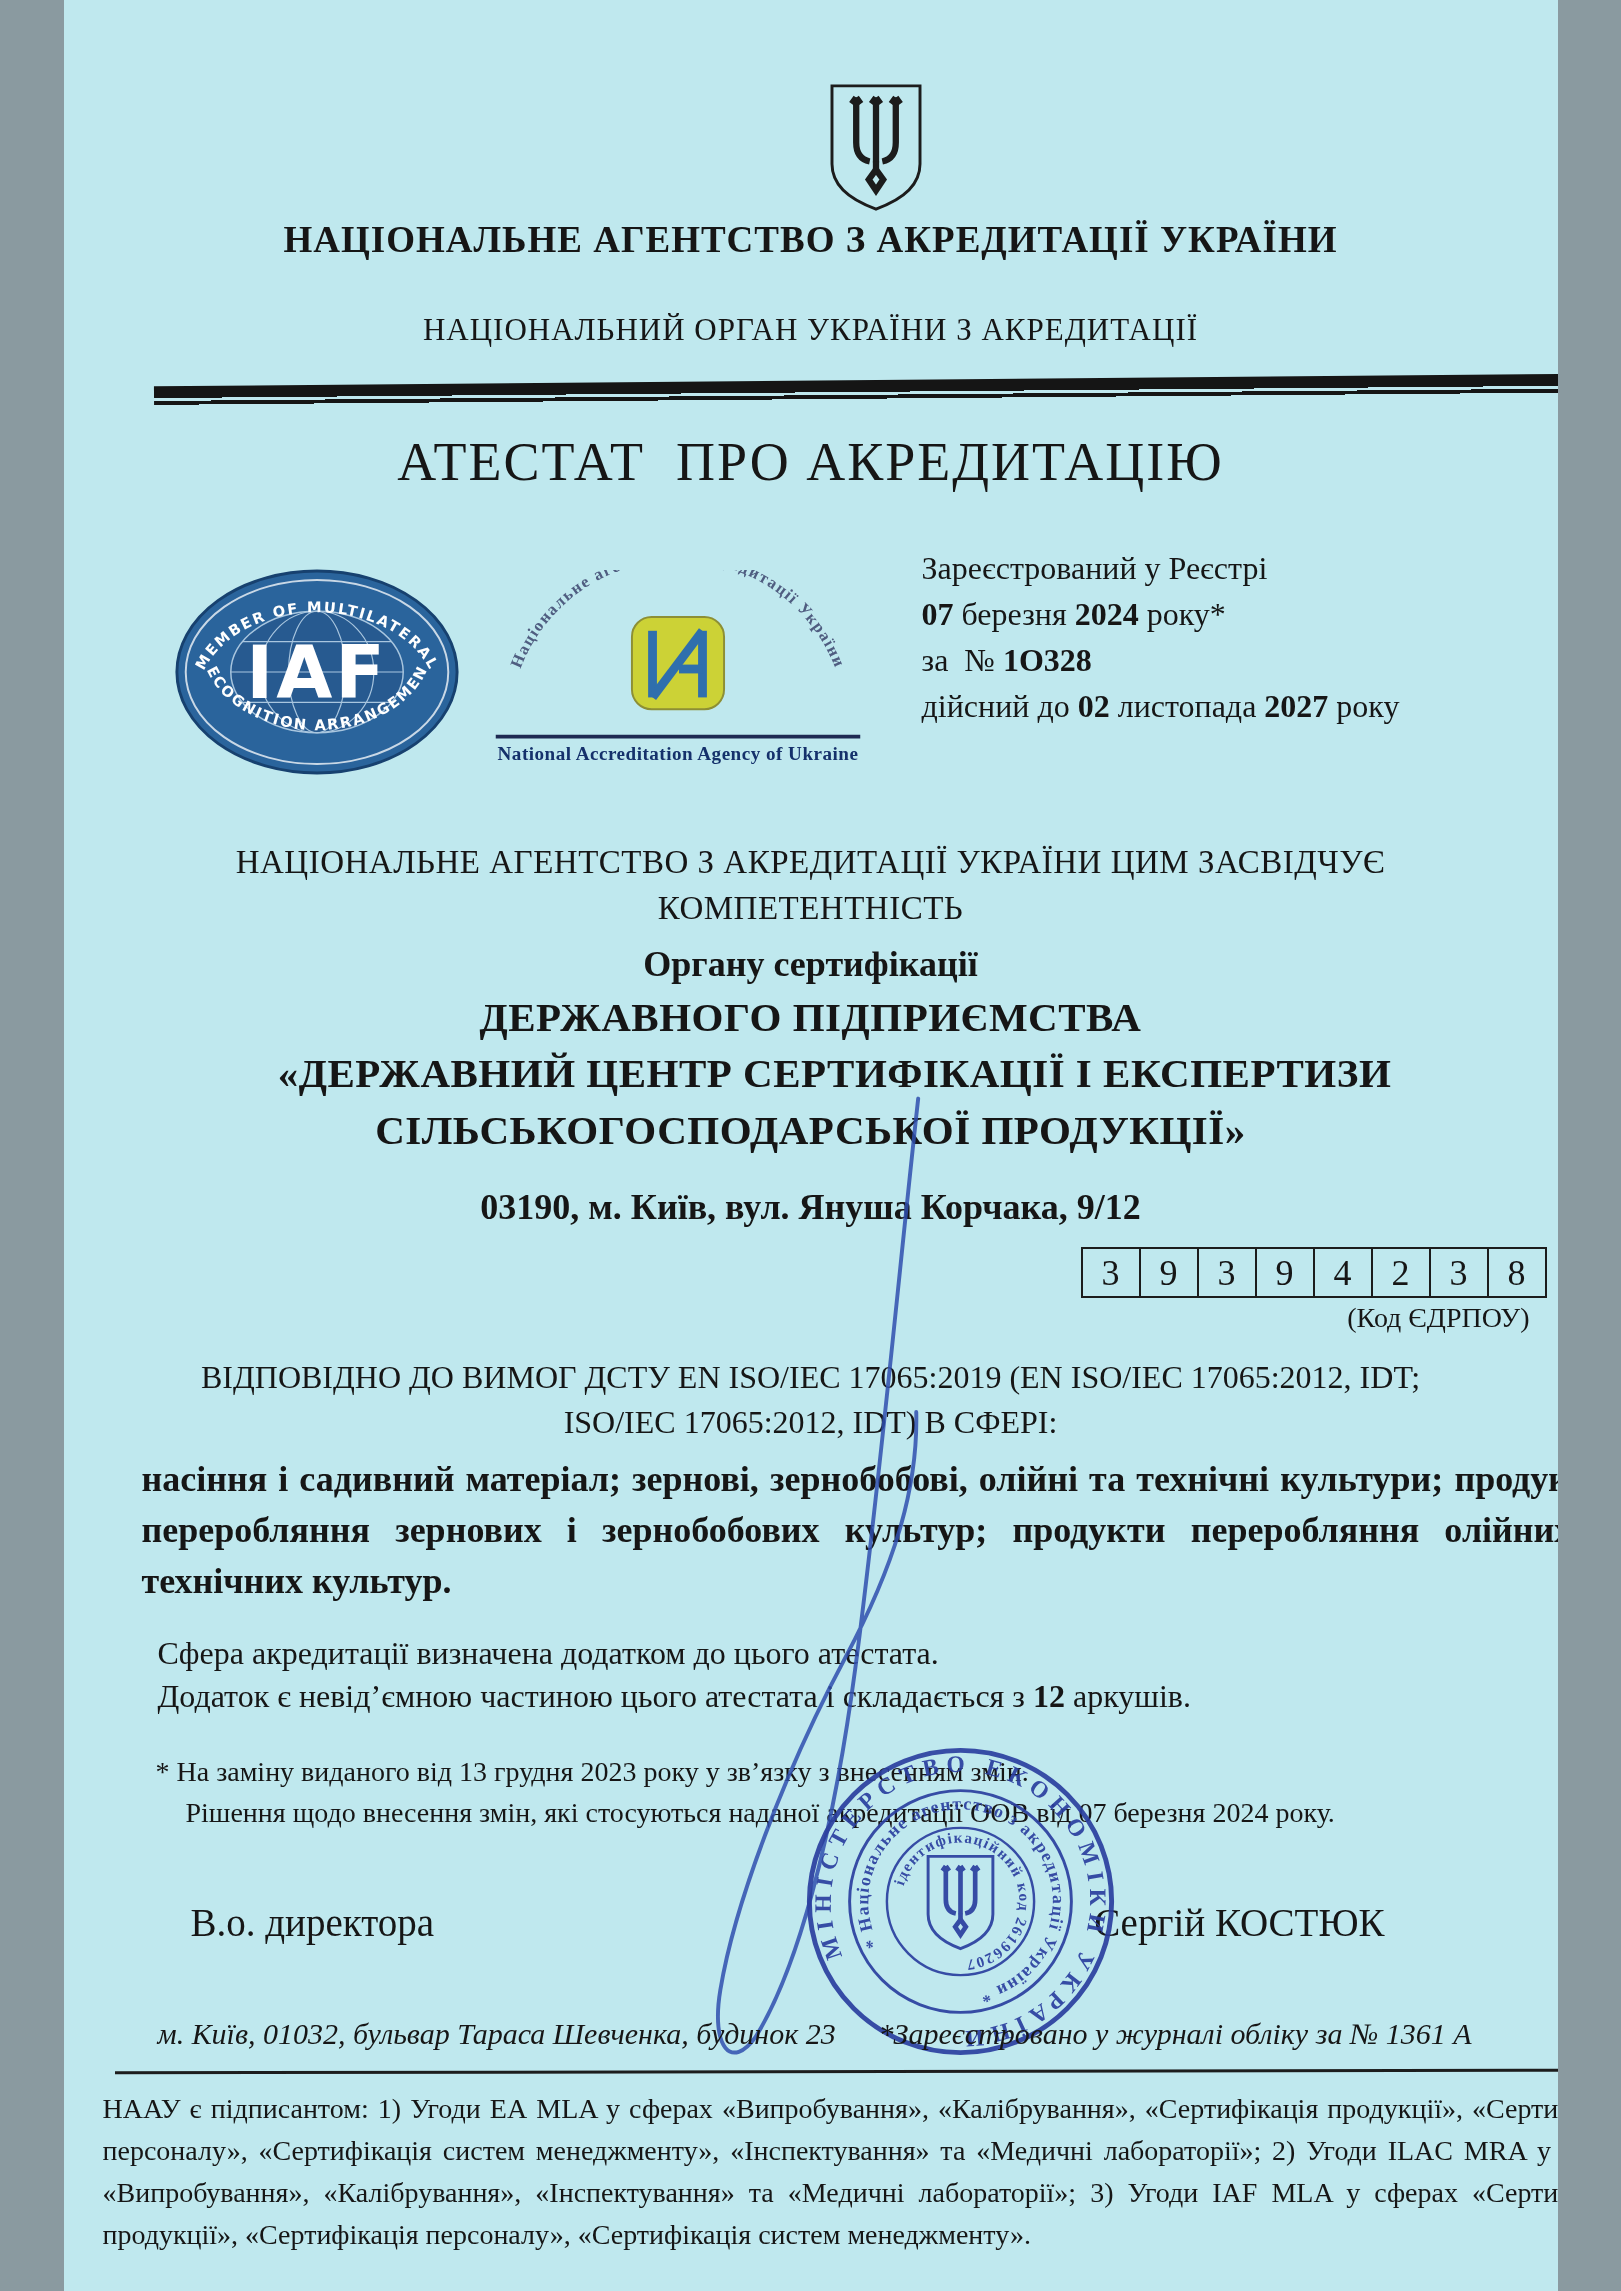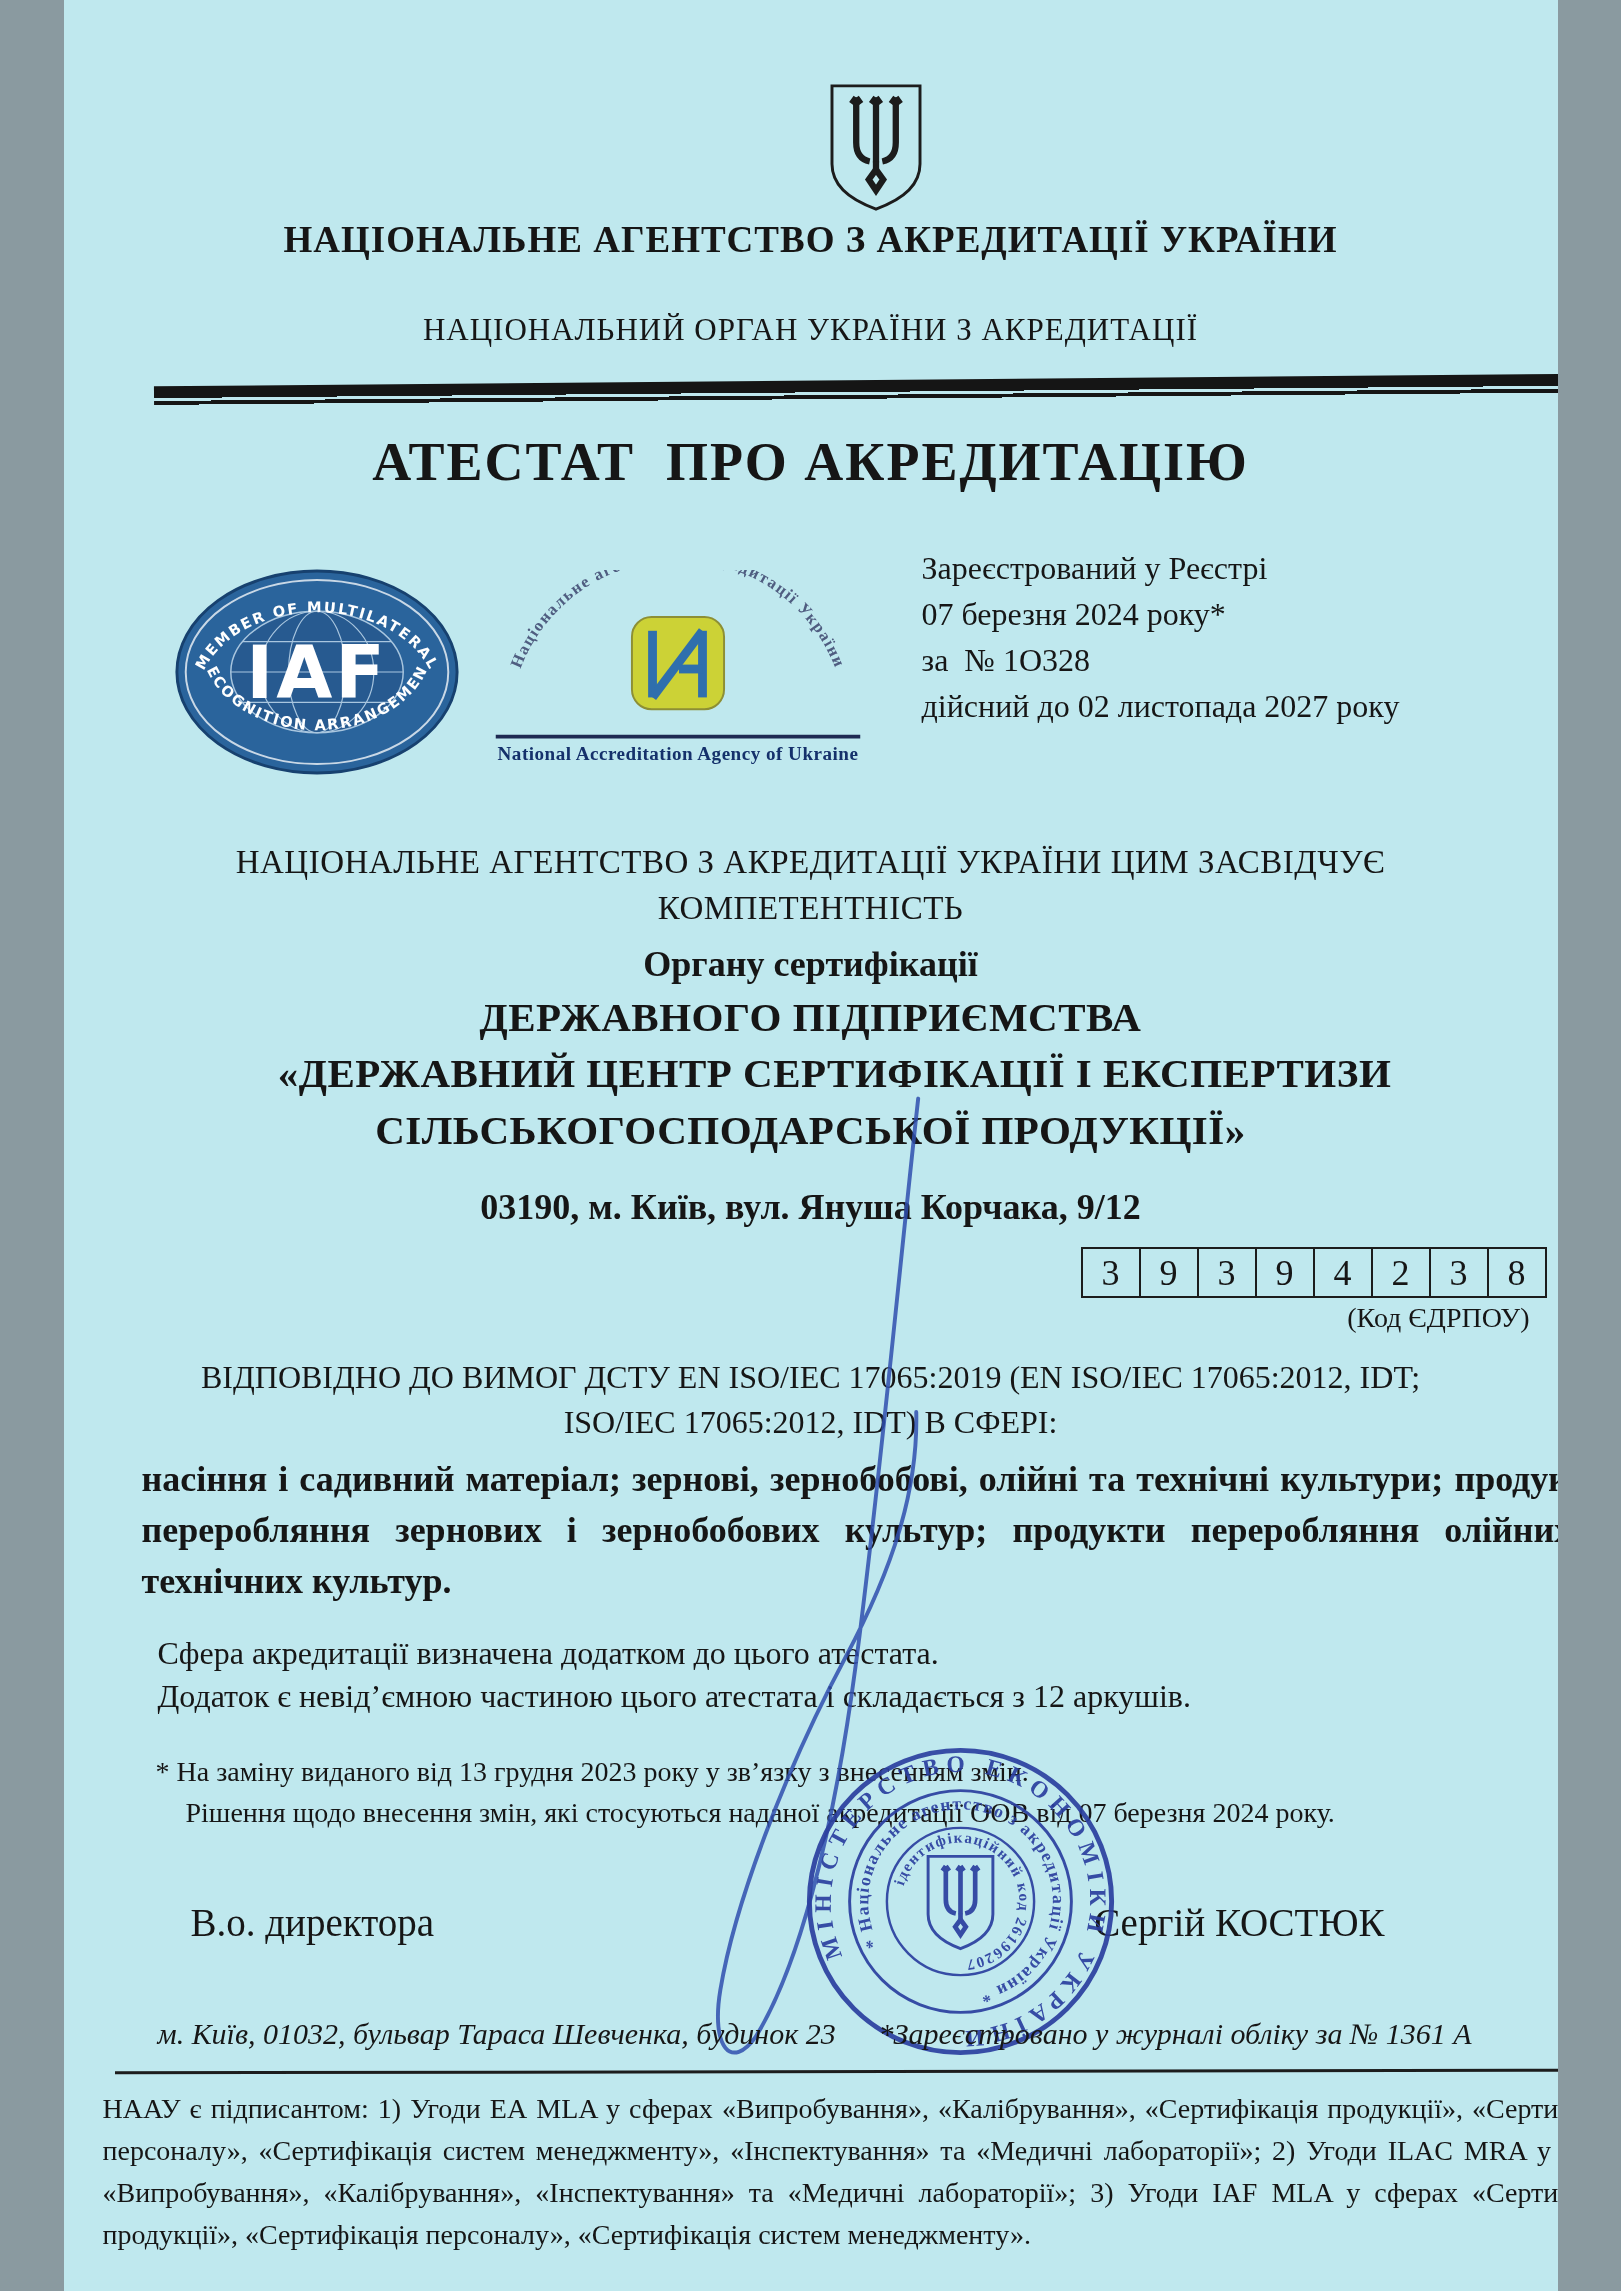--- a/index.html
+++ b/index.html
@@ -9,27 +9,27 @@
     width:1494px;height:2292px;
     margin:0 auto;
     background:#bfe8ee;
     overflow:hidden;
     font-family:"Liberation Serif","DejaVu Serif",serif;
     color:#161616;
   }
   .abs{position:absolute;}
   .center{left:0;right:0;text-align:center;}
   .pre{white-space:pre-wrap;}
-  b{font-weight:normal;text-align:right;}
+  b{font-weight:bold;text-align:right;}
 
   .agency-title{top:218px;font-size:37px;font-weight:bold;letter-spacing:1px;}
   .agency-subtitle{top:312px;font-size:31px;letter-spacing:1px;}
   .rule{top:380px;left:90px;width:1443px;height:20.6px;transform:rotate(-0.5deg);
         background:linear-gradient(#151515 0 11.8px,rgba(0,0,0,0) 11.8px 14.7px,#151515 14.7px 18.6px,rgba(0,0,0,0) 18.6px);}
-  .doc-title{top:431px;font-size:54px;font-weight:bold;letter-spacing:2px;}
+  .doc-title{top:431px;font-size:54px;font-weight:normal;letter-spacing:2px;}
 
   .iaf-svg{left:108px;top:567px;}
   .naau-svg{left:420px;top:570px;}
 
   .reg-block{left:858px;top:545px;font-size:32px;line-height:46px;}
   .primary-date{left:790px;top:732px;font-size:31px;}
 
   .statement{top:839px;font-size:33px;line-height:46px;letter-spacing:0.5px;}
   .org-type{top:943px;font-size:36px;font-weight:bold;}
   .org-line1{top:993px;font-size:41px;font-weight:bold;letter-spacing:0.5px;}

